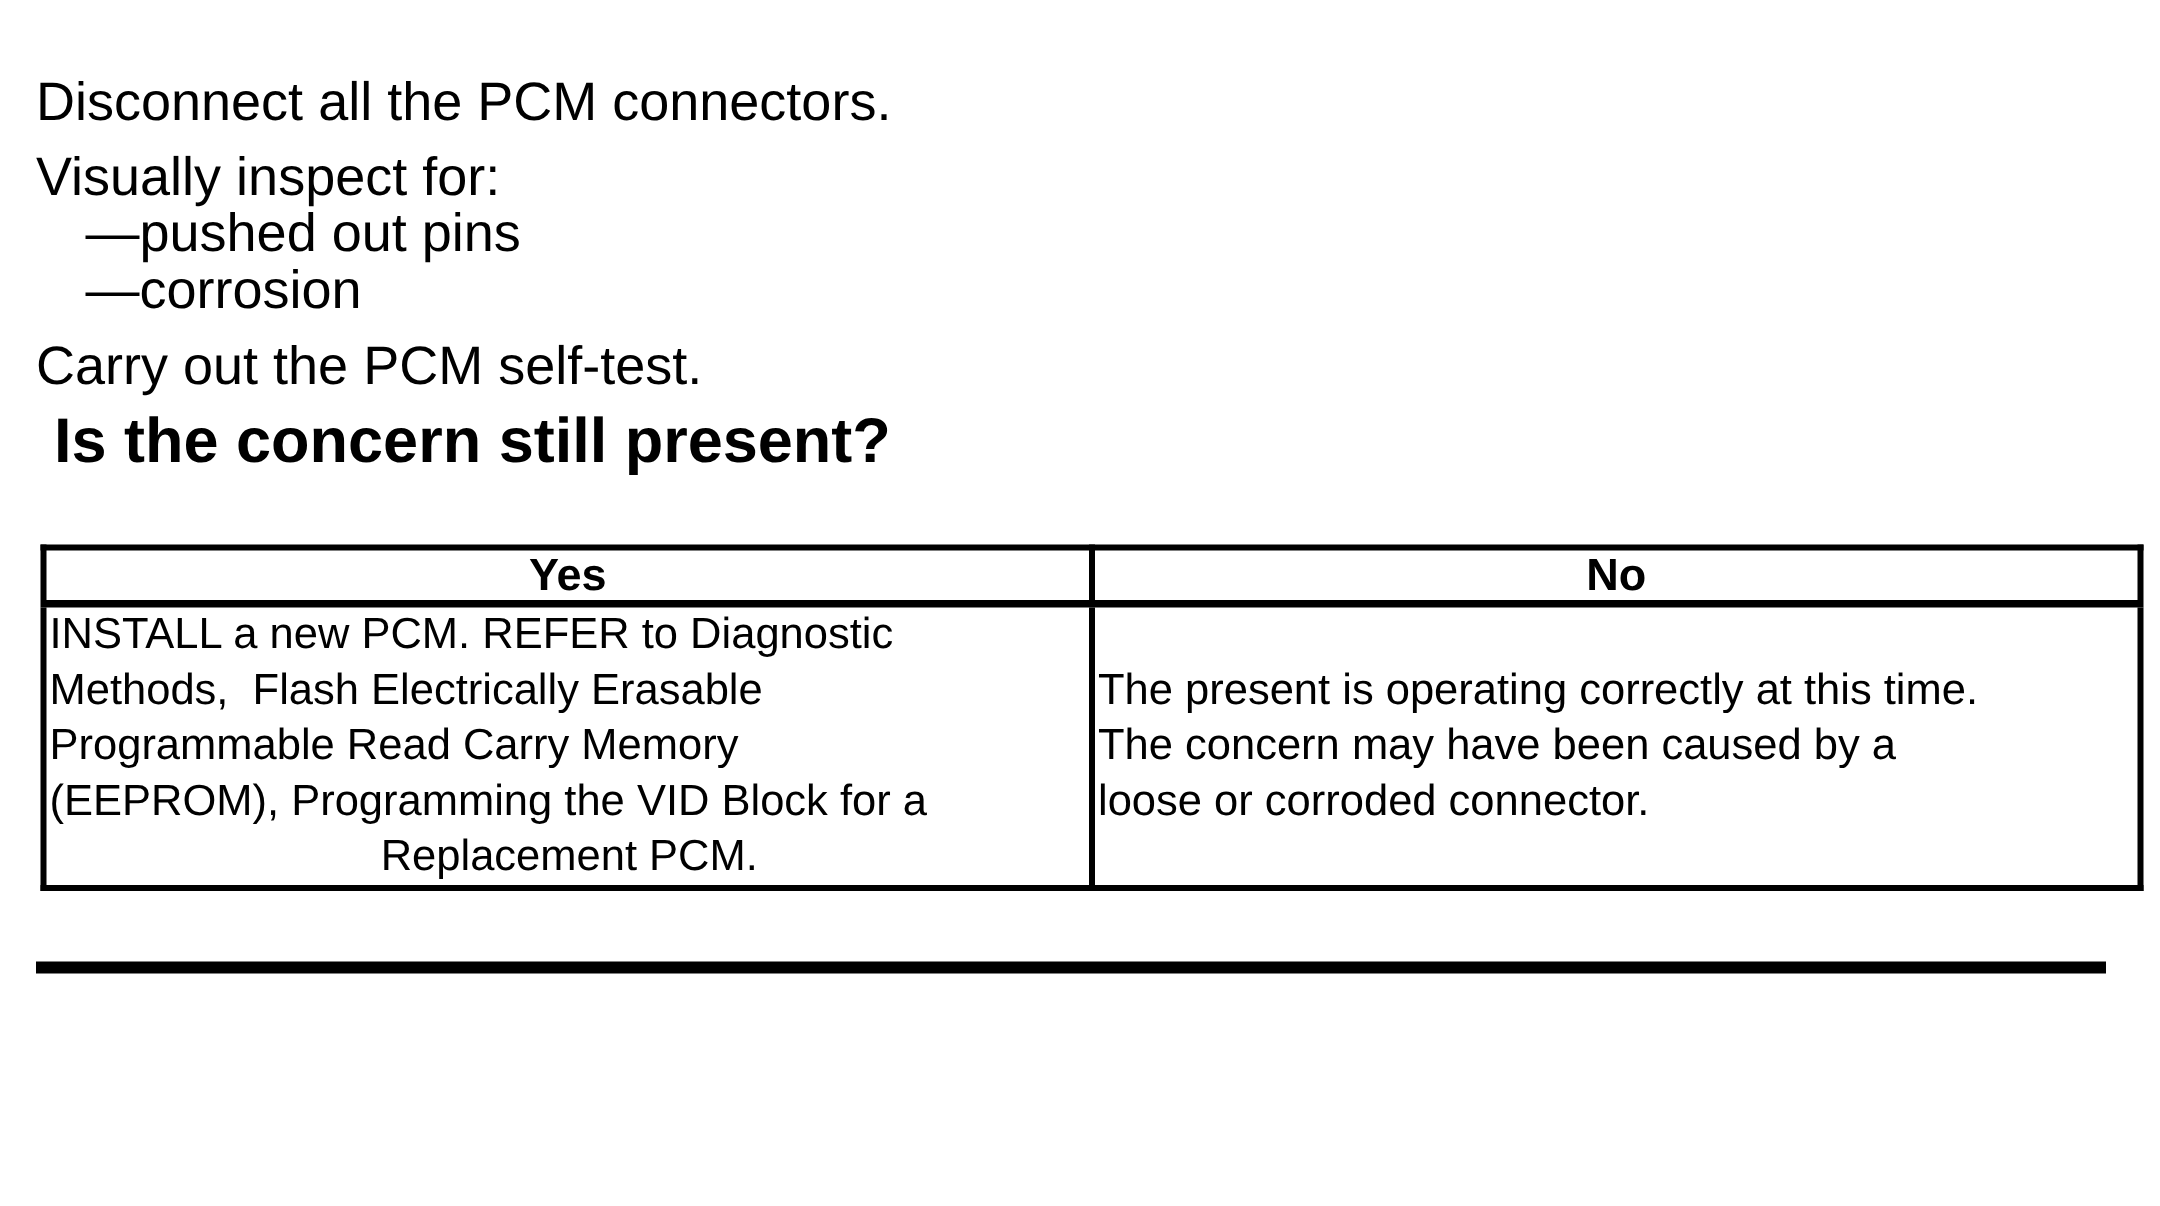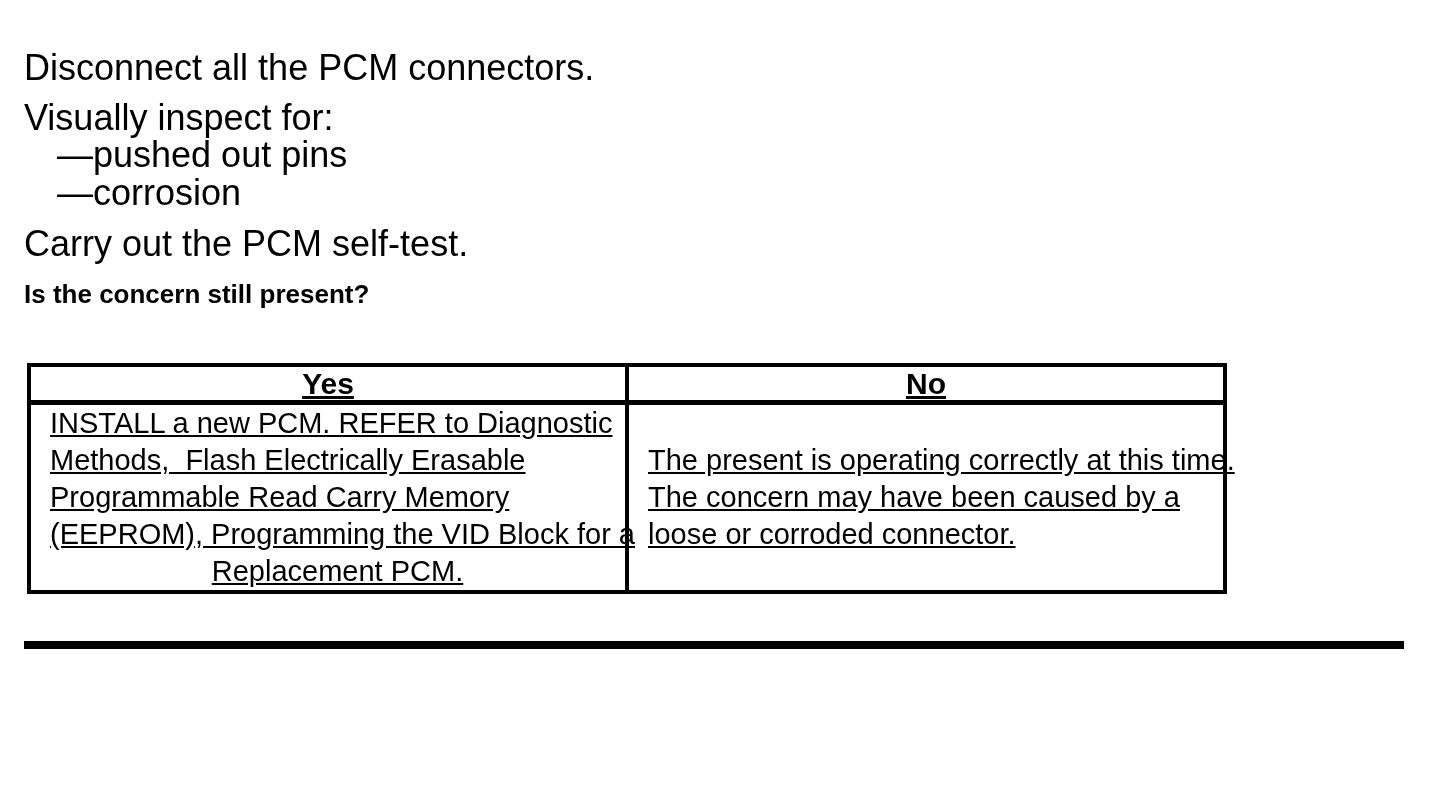--- a/index.html
+++ b/index.html
@@ -34,32 +34,31 @@
   }
   .step.first {
     margin-top: 20px;
   }
   .dash-item {
     margin: 2px 12px 0 33px;
     font-size: 36px;
     line-height: 36px;
   }
   .question {
-    margin: 16px 0 0 0;
-    font-size: 26px;
+    margin: 16px 0 0 12px;
+    font-size: 42px;
     line-height: 34px;
     font-weight: bold;
   }
   table.decision {
     border-collapse: collapse;
     table-layout: fixed;
-    width: 1200px;
+    width: 1402px;
     margin: 52px 0 0 3px;
     border: 4px solid #000000;
-    text-decoration: underline;
   }
   table.decision th {
     width: 50%;
     border: 4px solid #000000;
     border-bottom: 5px solid #000000;
     font-size: 30px;
     font-weight: bold;
     text-align: center;
     height: 33px;
     padding: 0;
@@ -69,21 +68,20 @@
     width: 50%;
     border: 4px solid #000000;
     vertical-align: middle;
     height: 185px;
     padding: 0 0 0 2px;
     font-size: 29px;
   }
   .cell-line {
     line-height: 37px;
     white-space: pre;
-    margin-left: 17px;
   }
   .cell-line.centered {
     text-align: center;
     white-space: normal;
   }
   td.no-cell {
     padding-left: 3px;
   }
   .bottom-rule {
     margin-top: 47px;

